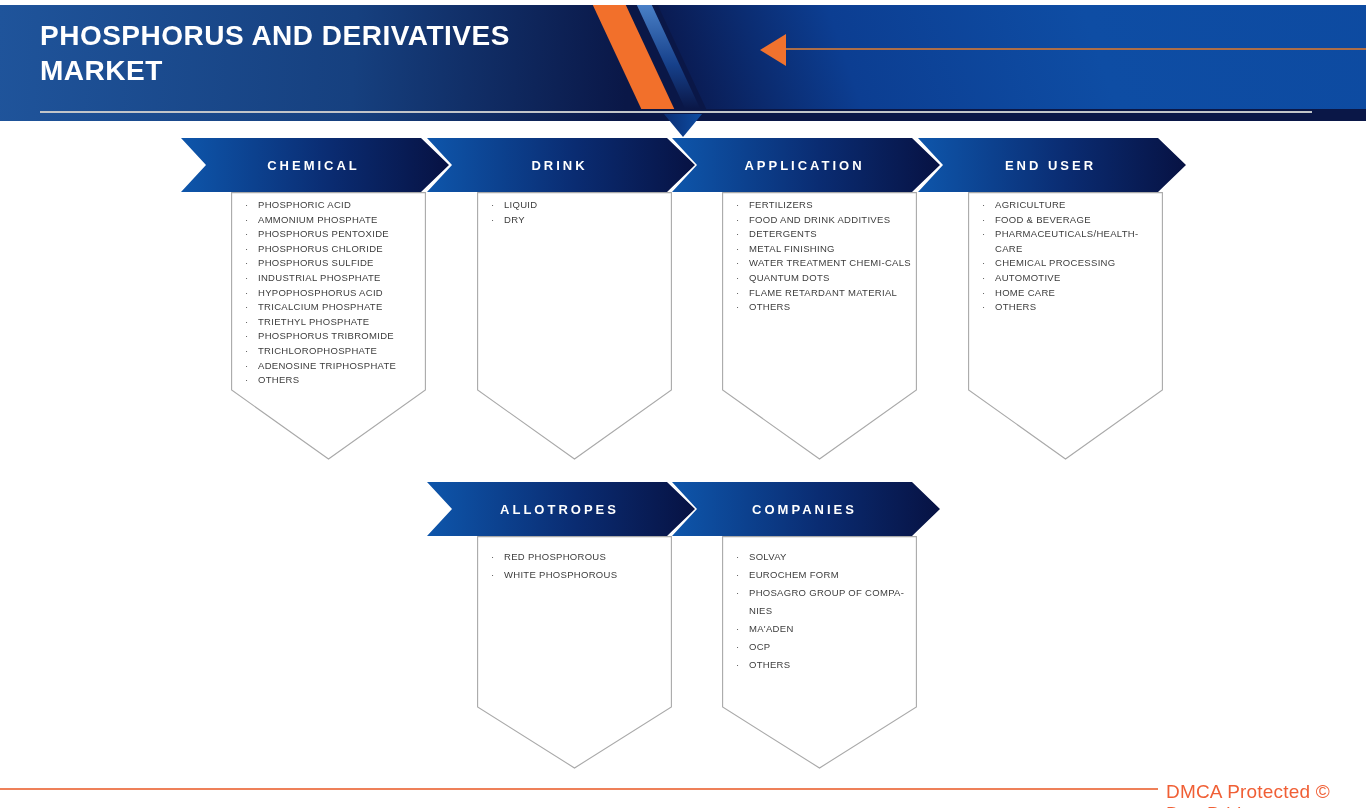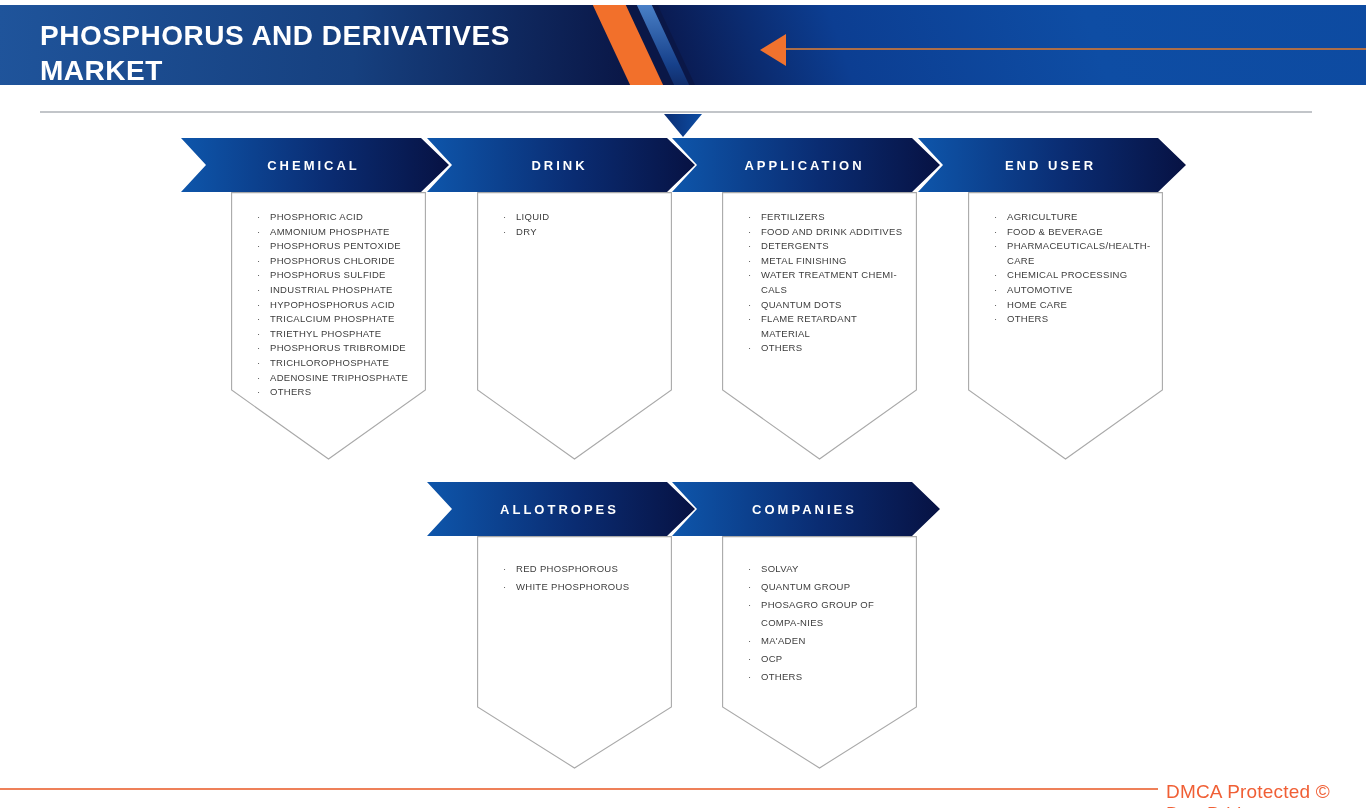--- a/index.html
+++ b/index.html
@@ -1,20 +1,20 @@
 <!DOCTYPE html>
 <html><head>
 <meta charset="utf-8">
 <style>
   html,body{margin:0;padding:0;background:#fff;}
   .stage{position:relative;width:1366px;height:808px;background:#ffffff;overflow:hidden;
          font-family:"Liberation Sans",sans-serif;}
 
   
-  .banner{position:absolute;left:0;top:5px;width:1366px;height:80px;overflow:hidden;
+  .banner{position:absolute;left:0;top:5px;width:1366px;height:116px;overflow:hidden;
           background:linear-gradient(93deg,#1F549B 0%,#16407F 26%,#0A1747 46%,#0A1747 100%);}
   .stripe{position:absolute;top:-6px;height:110px;transform:skewX(25deg);transform-origin:top left;}
   .stripe-orange{left:590px;width:33px;background:#F2702B;}
   .stripe-blue{left:634px;width:15px;background:linear-gradient(180deg,#4E86CD 0%,#16408A 60%,#0A1747 100%);}
   .banner-right{position:absolute;top:-6px;left:655px;width:760px;height:110px;
           transform:skewX(25deg);transform-origin:top left;
           background:linear-gradient(97deg,#0A1B52 0%,#0C3E92 22%,#0E4DA4 55%,#0D4AA0 100%);}
   .banner-title{position:absolute;left:40px;top:13px;color:#ffffff;font-weight:800;
           font-size:28px;line-height:35px;letter-spacing:.5px;}
   .banner-title span{display:block;}
@@ -32,21 +32,21 @@
   .segment{position:absolute;width:268px;}
   .r1{top:138px}.r2{top:482px}
   .c1{left:181px;z-index:8}.c2{left:427px;z-index:6}.c3{left:672px;z-index:4}.c4{left:918px;z-index:2}
   .arrow{position:relative;height:54px;display:flex;align-items:center;justify-content:center;
          padding-left:25px;padding-right:28px;box-sizing:border-box;
          background:linear-gradient(90deg,#0E56AB 0%,#0A2C72 55%,#071243 100%);
          clip-path:polygon(0 0,calc(100% - 28px) 0,100% 50%,calc(100% - 28px) 100%,0 100%,25px 50%);}
   .arrow span{color:#fff;font-size:13px;font-weight:700;letter-spacing:3px;white-space:nowrap;}
   .panel{position:absolute;left:50px;top:54px;width:195px;}
   .panel svg{display:block;}
-  .items{position:absolute;left:14px;right:2px;top:6px;margin:12px;padding:0;list-style:none;}
+  .items{position:absolute;left:14px;right:2px;top:6px;margin:0;padding:0;list-style:none;}
   .r2 .items{top:12px;}
   .items li{display:flex;font-size:9.5px;line-height:14.6px;letter-spacing:.3px;
          color:#3C3C3C;font-weight:500;}
   .r2 .items li{line-height:18px;}
   .items li::before{content:"·";flex:0 0 13px;color:#555;}
 
   
   .dmca-line{position:absolute;left:0;top:788px;width:1158px;height:1.5px;background:#EE8059;}
   .dmca-text{position:absolute;left:1166px;top:781px;font-size:19px;font-weight:500;
          color:#F05F35;letter-spacing:.2px;}
@@ -171,21 +171,21 @@
   <section class="segment r2 c3">
     <div class="arrow">
       <span>COMPANIES</span>
     </div>
     <div class="panel">
       <svg width="195" height="233" viewBox="0 0 195 233">
         <polygon points="0.6,0.6 194.4,0.6 194.4,171 97.5,232 0.6,171" fill="#ffffff" stroke="#A9A9A9" stroke-width="1.1"></polygon>
       </svg>
       <ul class="items">
           <li>SOLVAY</li>
-          <li>QUANTUM GROUP</li>
+          <li>EUROCHEM FORM</li>
           <li>PHOSAGRO GROUP OF COMPA-NIES</li>
           <li>MA'ADEN</li>
           <li>OCP</li>
           <li>OTHERS</li>
         </ul>
     </div>
   </section>
 
   <div class="dmca-line"></div>
   <div class="dmca-text">DMCA Protected © DataBridge</div>

